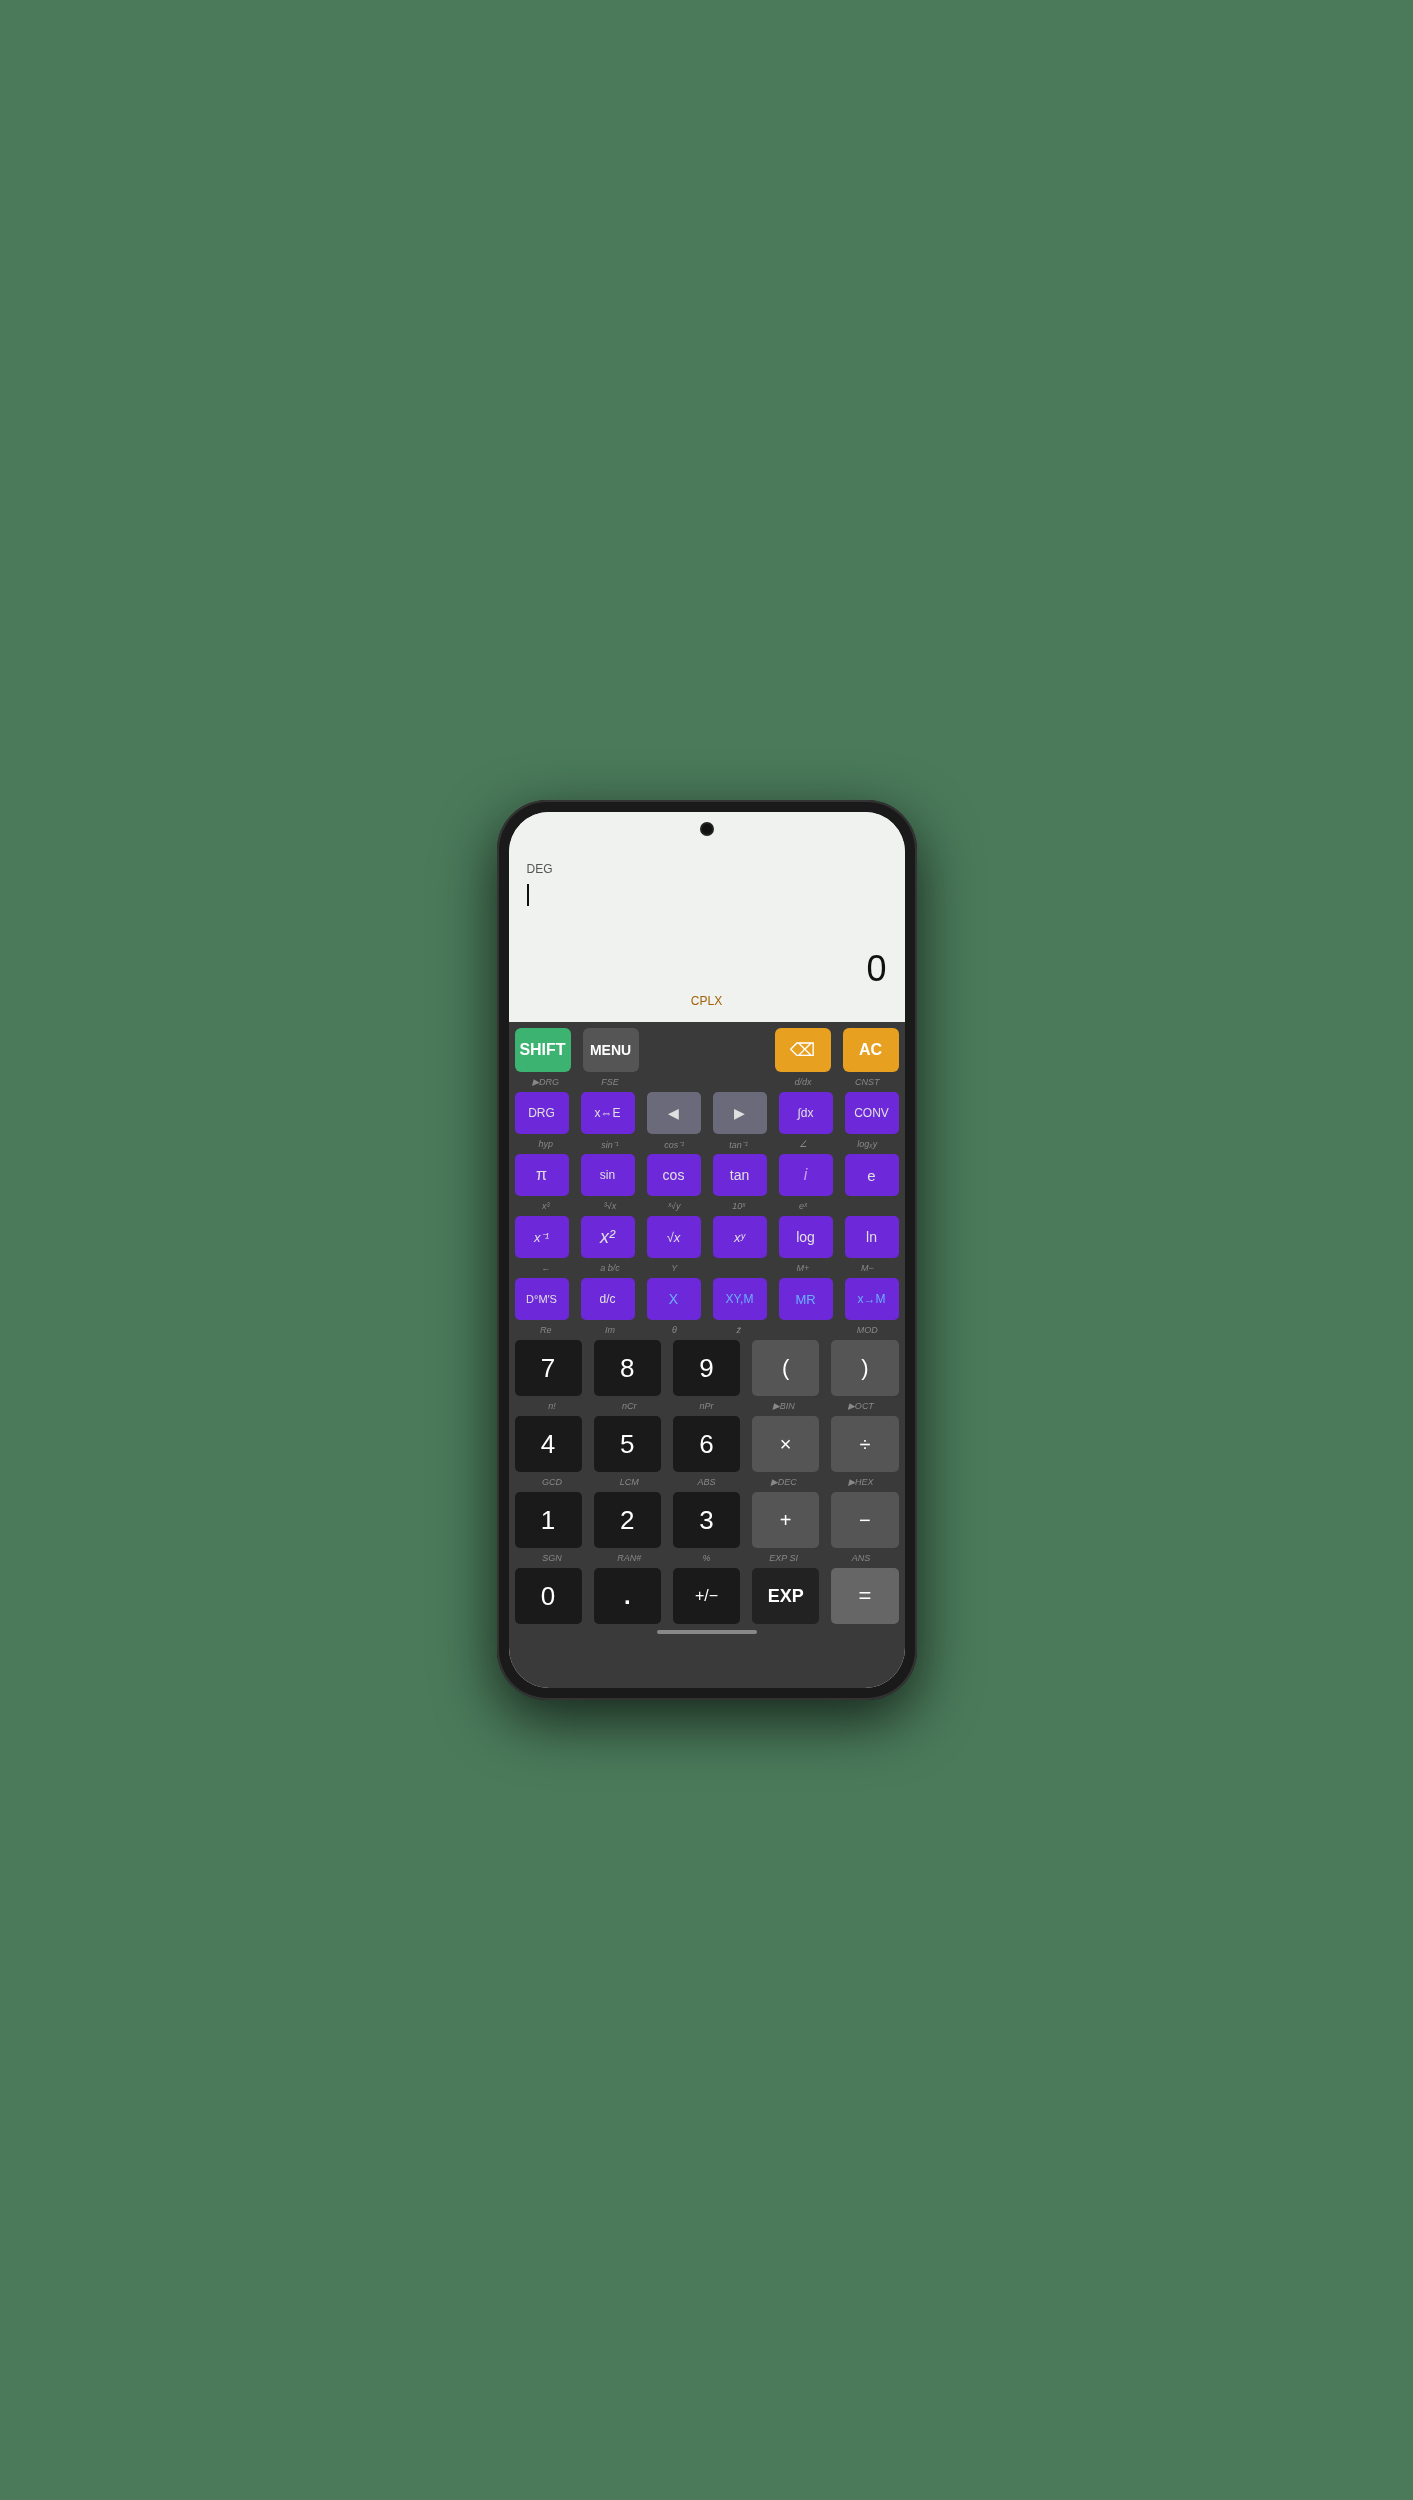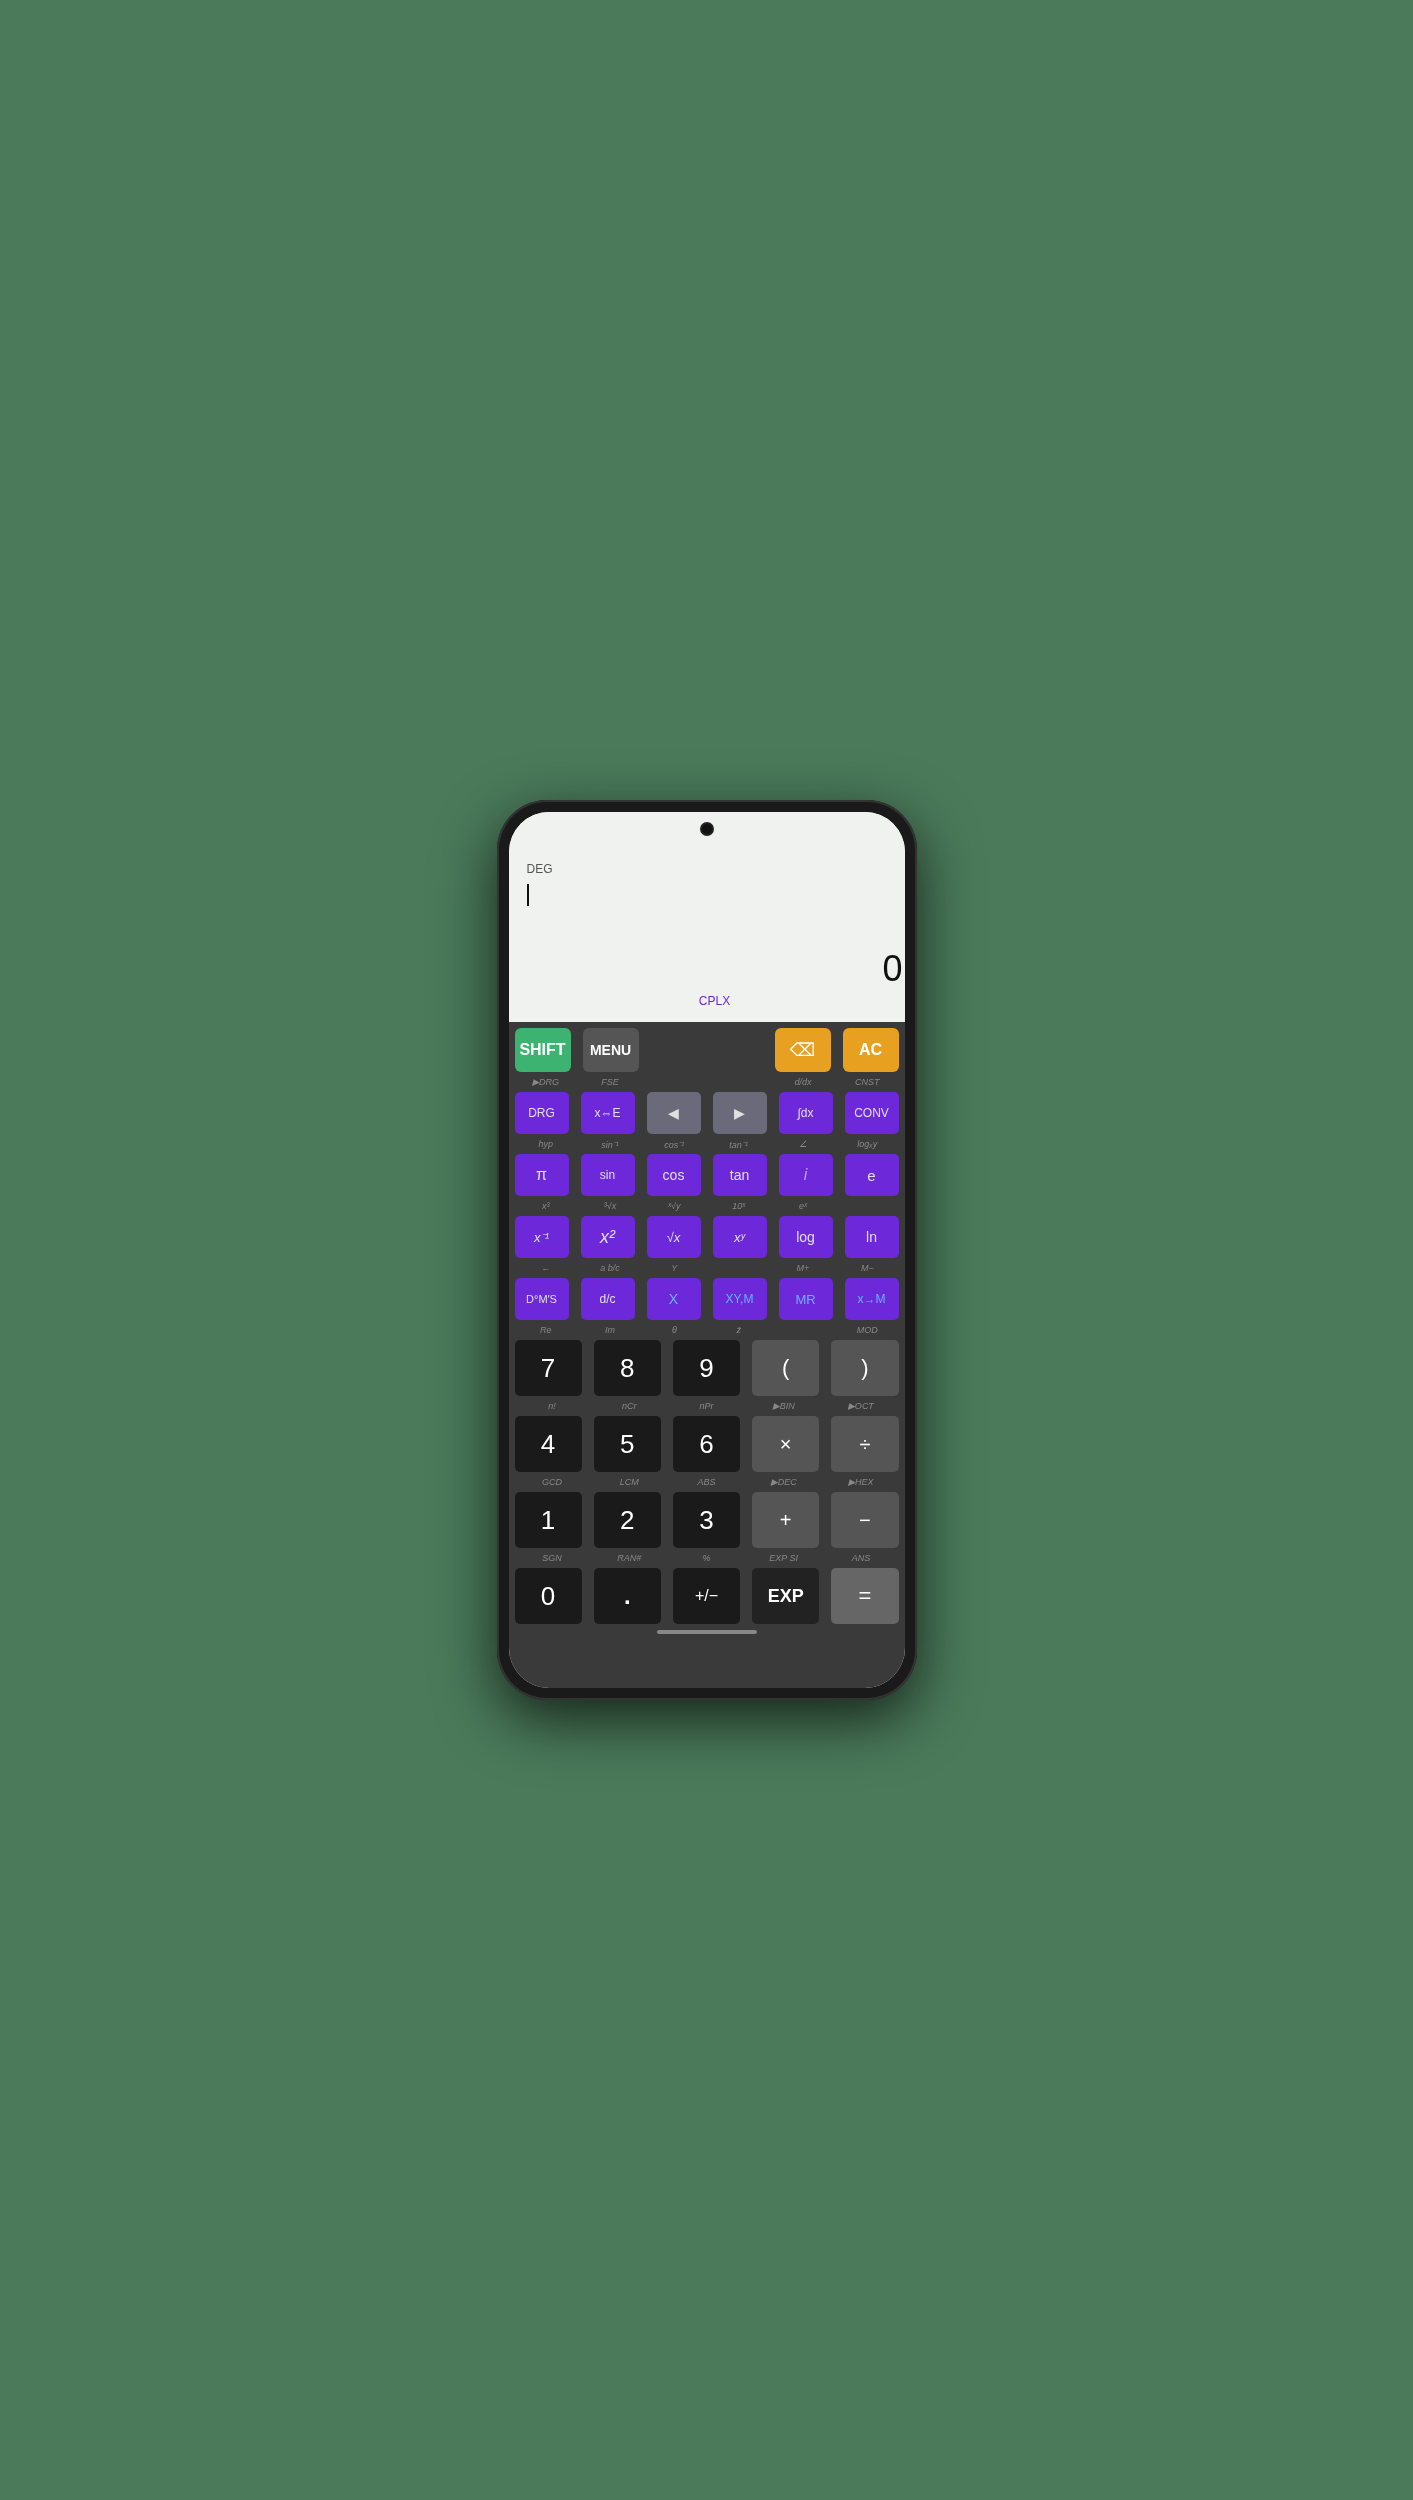--- a/index.html
+++ b/index.html
@@ -36,21 +36,21 @@
       transform: translateX(-50%);
       width: 14px;
       height: 14px;
       background: #111;
       border-radius: 50%;
       border: 2px solid #222;
       z-index: 10;
     }
     .display {
       background: #f0f2f0;
-      padding: 50px 2px 8px 18px;
+      padding: 50px 18px 8px 18px;
       flex: 0 0 auto;
       min-height: 210px;
       display: flex;
       flex-direction: column;
     }
     .display-mode {
       font-size: 12px;
       color: #555;
       text-align: left;
       margin-bottom: 4px;
@@ -72,21 +72,21 @@
     }
     .display-result {
       font-size: 36px;
       color: #111;
       text-align: right;
       font-weight: 400;
       padding-bottom: 4px;
     }
     .display-bottom-label {
       font-size: 12px;
-      color: #6d28d9;
+      color: #a16207;
       text-align: center;
       padding-bottom: 6px;
     }
     .keyboard {
       background: #3a3a3a;
       flex: 1;
       padding: 6px;
       display: flex;
       flex-direction: column;
       gap: 2px;

